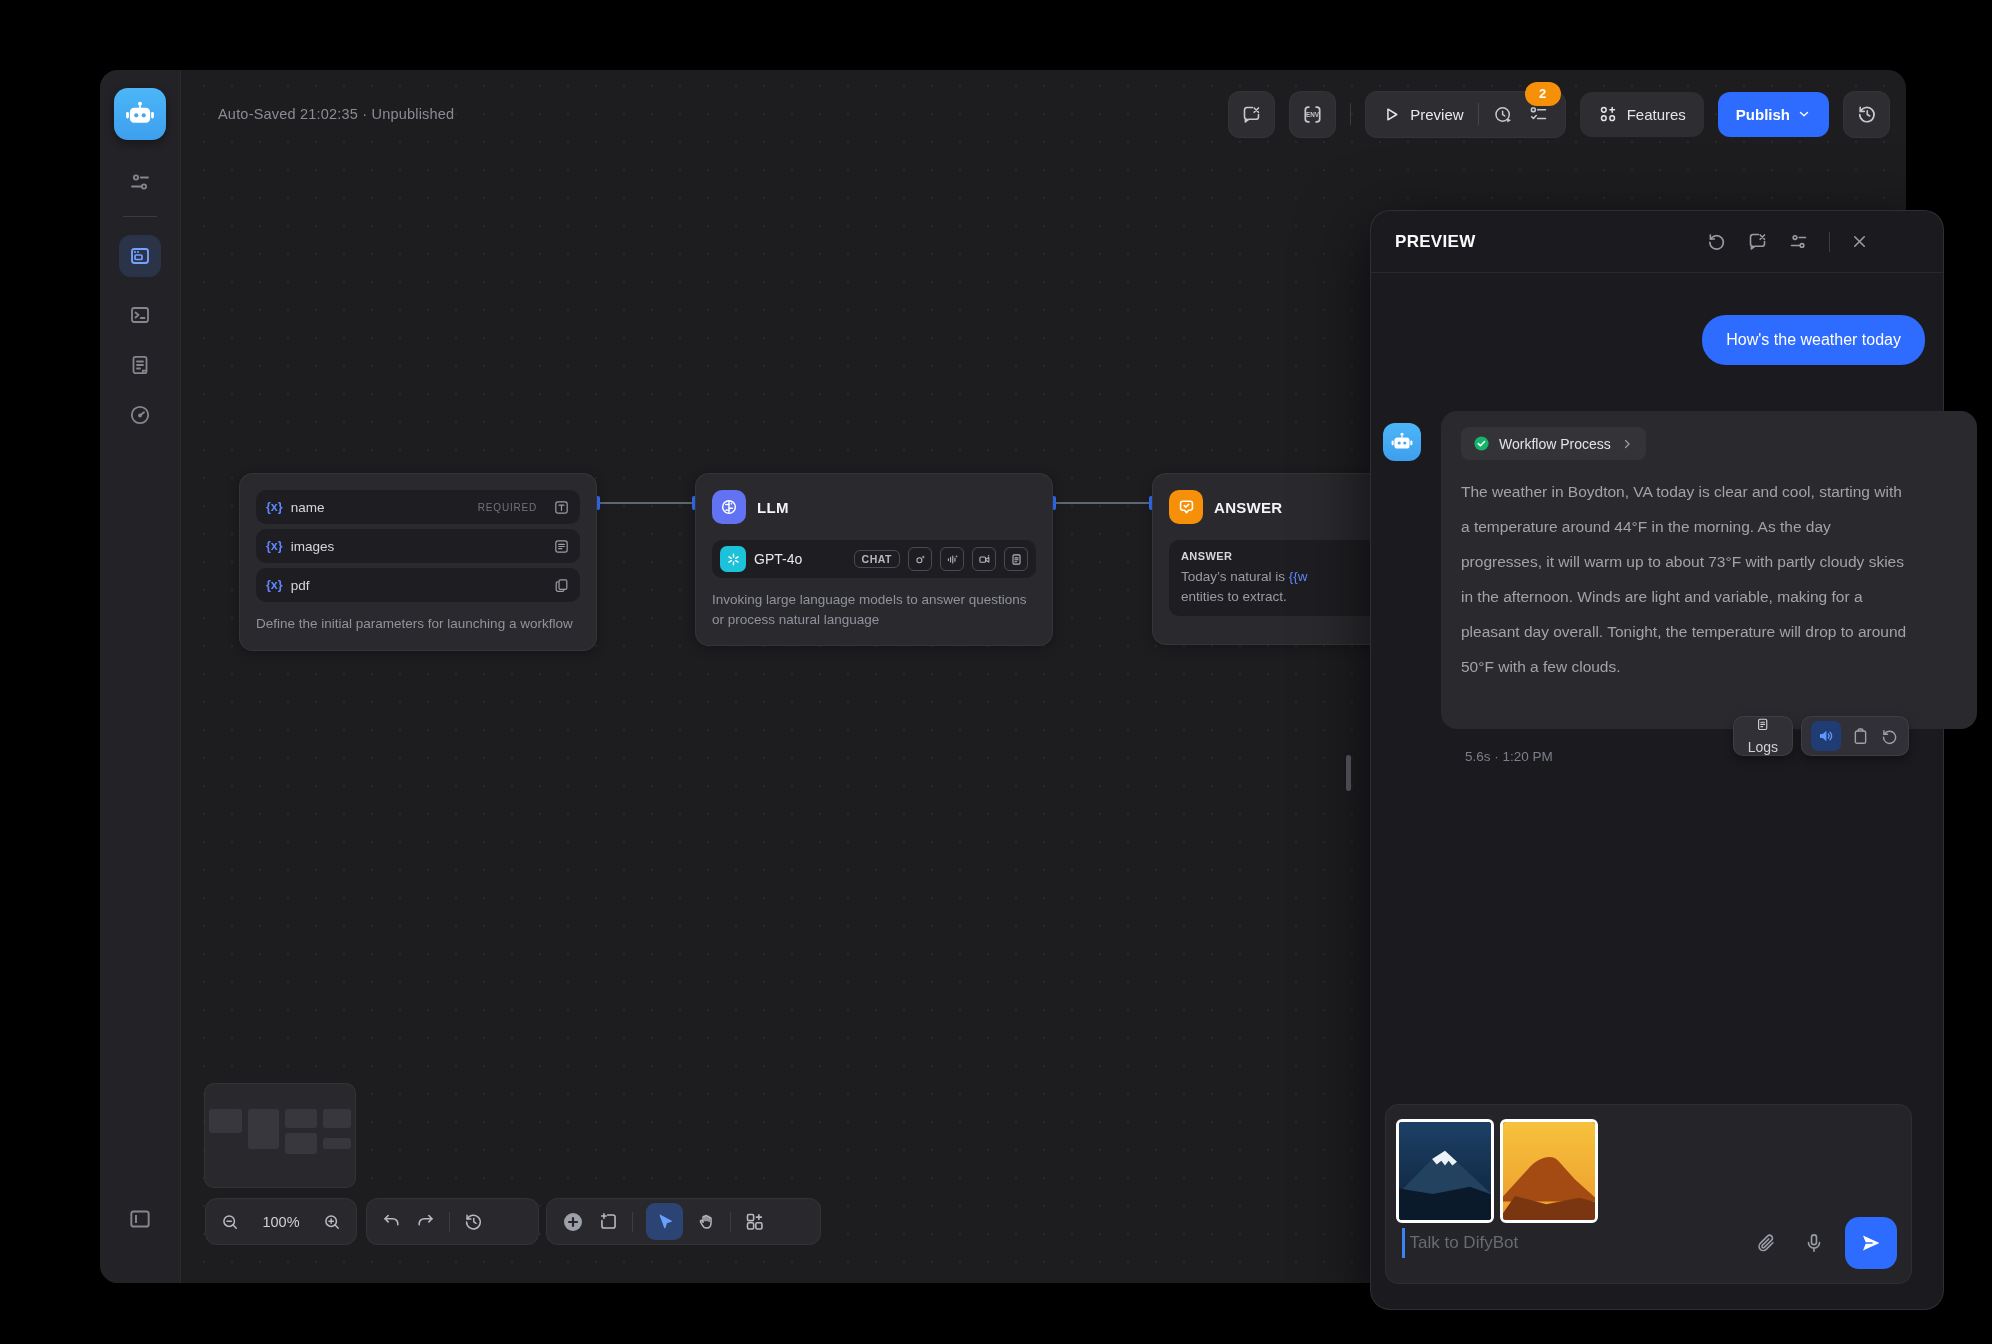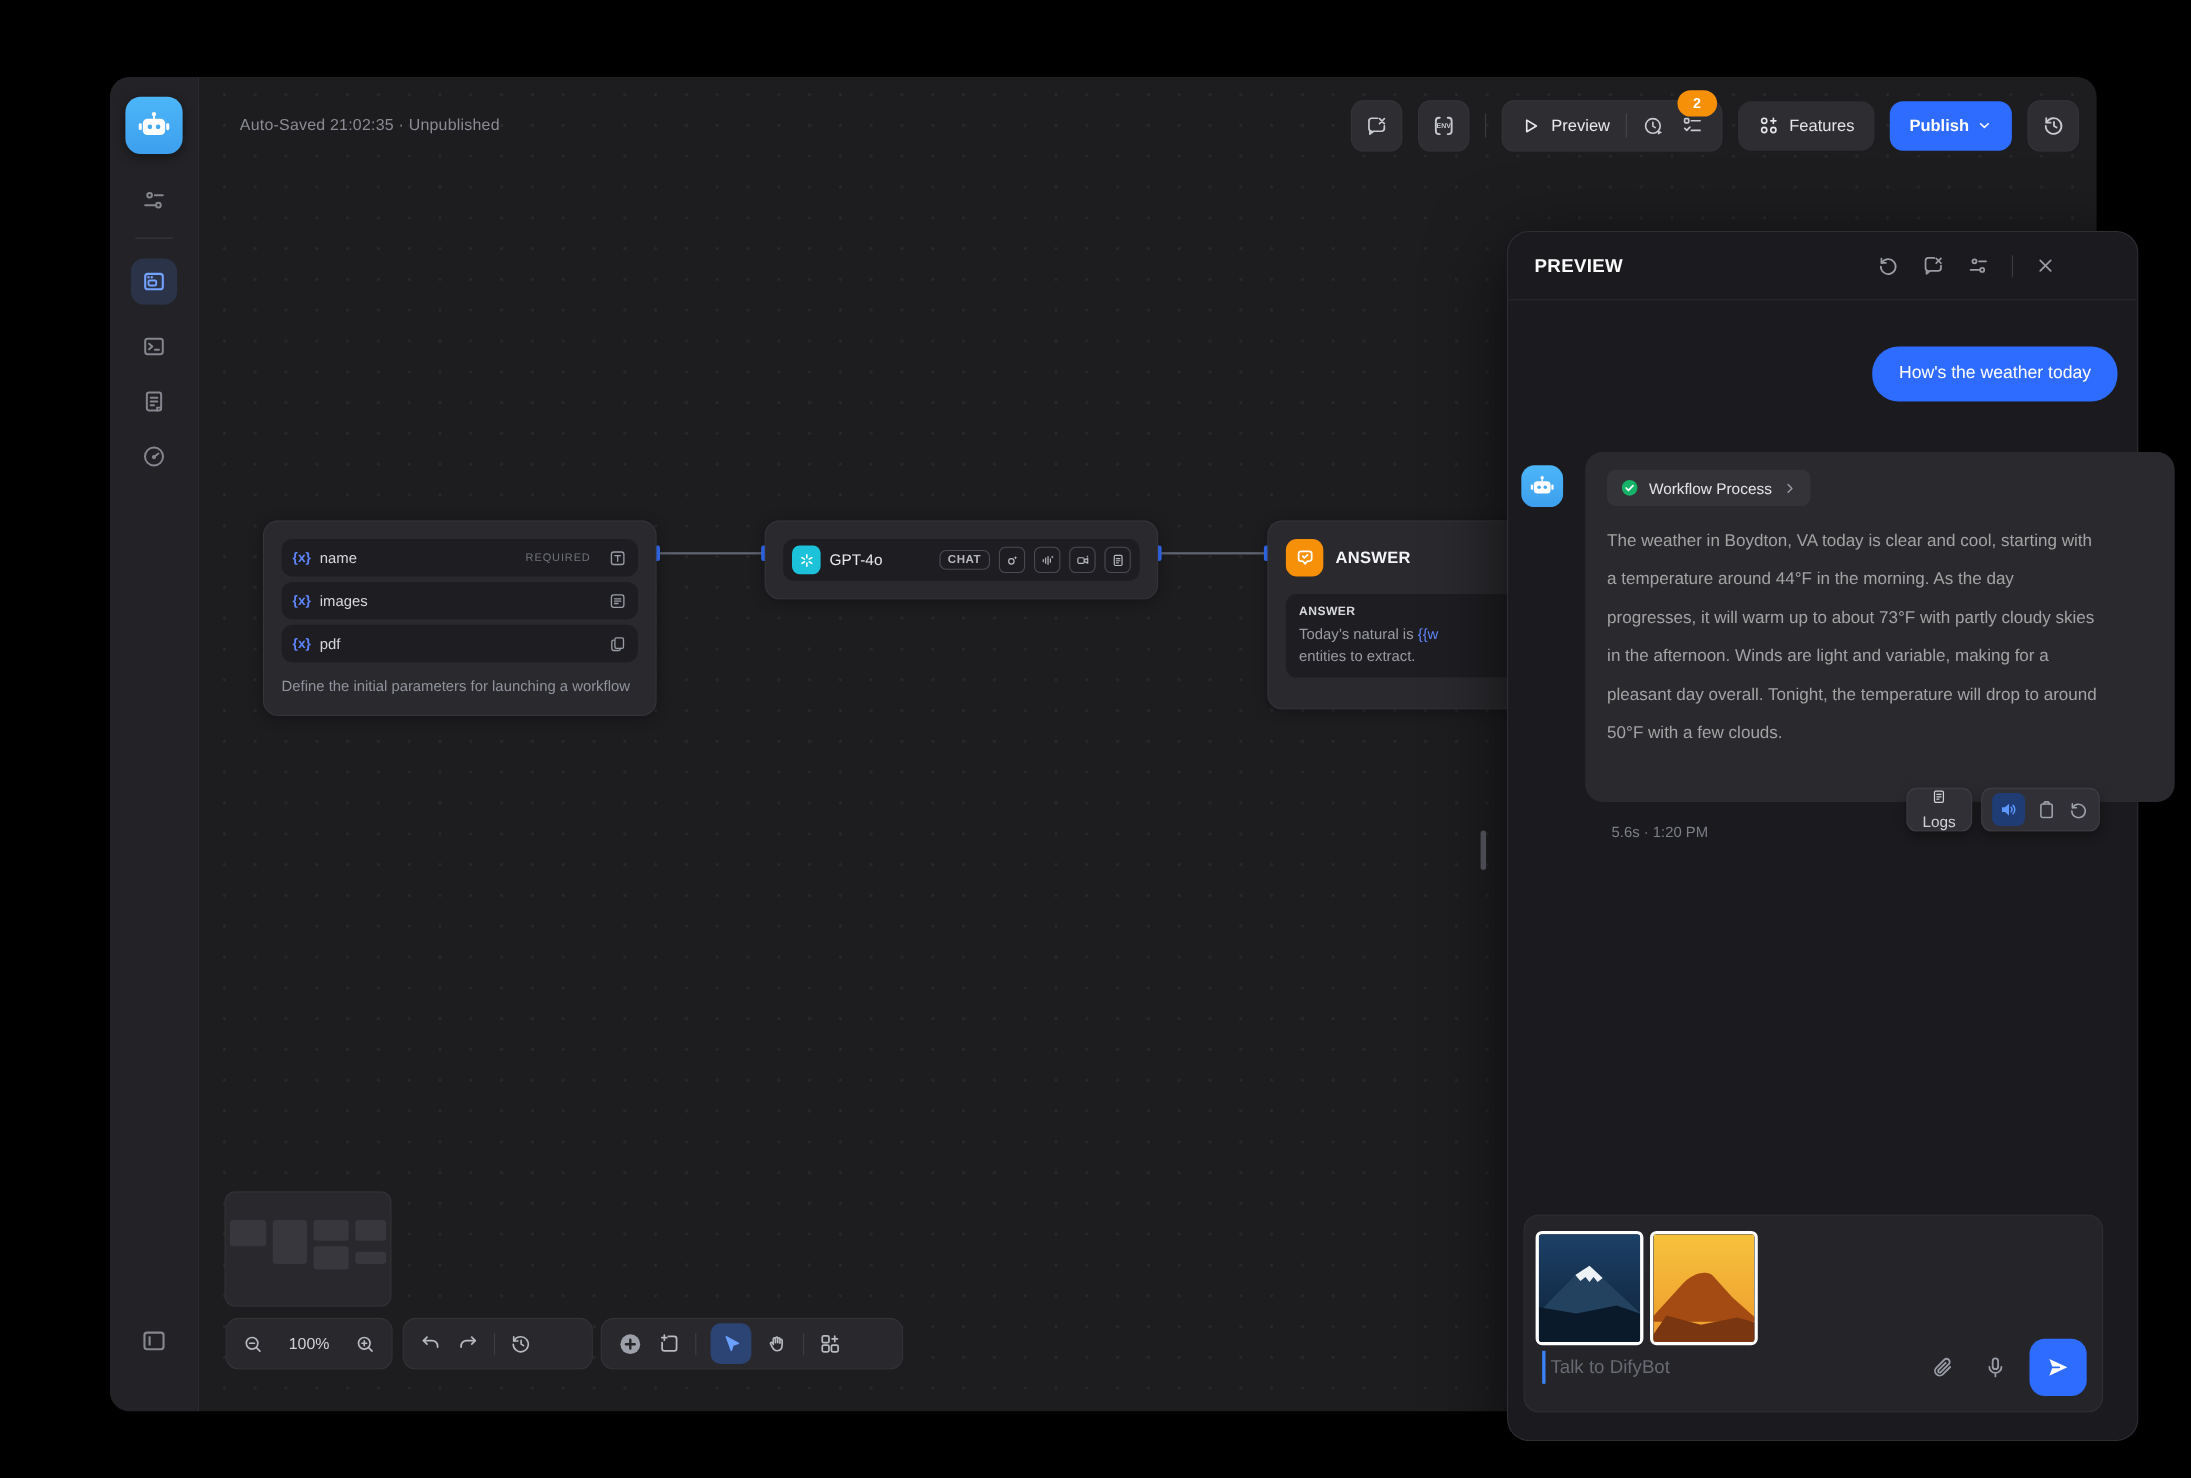--- a/index.html
+++ b/index.html
@@ -280,20 +280,34 @@
           <svg width="17" height="17" viewBox="0 0 24 24" fill="none" stroke="currentColor" stroke-width="1.7" stroke-linecap="round" stroke-linejoin="round">
               <rect x="8.5" y="4" width="11" height="13.5" rx="2"></rect>
               <path d="M15.5 17.5v.5a2.3 2.3 0 01-2.3 2.3H7a2.5 2.5 0 01-2.5-2.5V9.2a2.2 2.2 0 012.2-2.2h.6"></path>
             </svg>
         </span>
       </div>
       <div class="node-desc">Define the initial parameters for launching a workflow</div>
     </div>
 
     <div class="node" style="left:595px;top:403px;width:358px">
+      <div class="node-head">
+        <div class="node-icon" style="background:#6172f3">
+          <svg width="20" height="20" viewBox="0 0 24 24" fill="none" stroke="#fff" stroke-width="1.7" stroke-linecap="round">
+            <circle cx="12" cy="12" r="7.6"></circle>
+              <path d="M12 4.8v14.4"></path>
+            <path d="M12 9H9.2M12 13.5h3M12 15.8H9.6"></path>
+              <circle cx="8.2" cy="9" r="1" fill="#fff" stroke="none"></circle>
+            <circle cx="16" cy="13.5" r="1" fill="#fff" stroke="none"></circle>
+              <circle cx="8.6" cy="15.8" r="1" fill="#fff" stroke="none"></circle>
+            <circle cx="15" cy="8" r="1" fill="#fff" stroke="none"></circle>
+          </svg>
+        </div>
+        <span class="node-title">LLM</span>
+      </div>
       <div class="model-row">
         <div class="gpt-ic">
           <svg width="17" height="17" viewBox="0 0 24 24" fill="none" stroke="#fff" stroke-width="2" stroke-linecap="round">
             <path d="M12 4.6v4M12 15.4v4M5.6 8.3l3.4 2M15 13.7l3.4 2M5.6 15.7l3.4-2M15 10.3l3.4-2"></path>
           </svg>
         </div>
         <span class="model-name">GPT-4o</span>
         <span class="chat-badge">CHAT</span>
         <span class="cap">
           <svg width="13" height="13" viewBox="0 0 24 24" fill="none" stroke="currentColor" stroke-width="2" stroke-linecap="round">
@@ -314,20 +328,21 @@
               <path d="M19.5 3.2l.6 1.5 1.5.6-1.5.6-.6 1.5-.6-1.5-1.5-.6 1.5-.6z" fill="currentColor" stroke="none"></path>
             </svg>
         </span>
         <span class="cap">
           <svg width="13" height="13" viewBox="0 0 24 24" fill="none" stroke="currentColor" stroke-width="2" stroke-linecap="round">
               <rect x="5.5" y="3.5" width="13" height="17" rx="2"></rect>
               <path d="M9 9h6M9 12.5h6M9 16h3.5"></path>
             </svg>
         </span>
       </div>
+      <div class="node-desc">Invoking large language models to answer questions or process natural language</div>
     </div>
 
     <div class="node" style="left:1052px;top:403px;width:360px;height:172px">
       <div class="node-head">
         <div class="node-icon" style="background:#f79009">
           <svg width="19" height="19" viewBox="0 0 24 24" fill="none" stroke="#fff" stroke-width="2" stroke-linecap="round" stroke-linejoin="round">
             <path d="M4.5 7a2.8 2.8 0 012.8-2.8h9.4A2.8 2.8 0 0119.5 7v5.6a2.8 2.8 0 01-2.8 2.8h-2.2L12 18.5l-2.5-3.1H7.3a2.8 2.8 0 01-2.8-2.8z"></path>
             <path d="M9.2 9.6l1.9 1.9 3.7-3.4"></path>
           </svg>
         </div>

